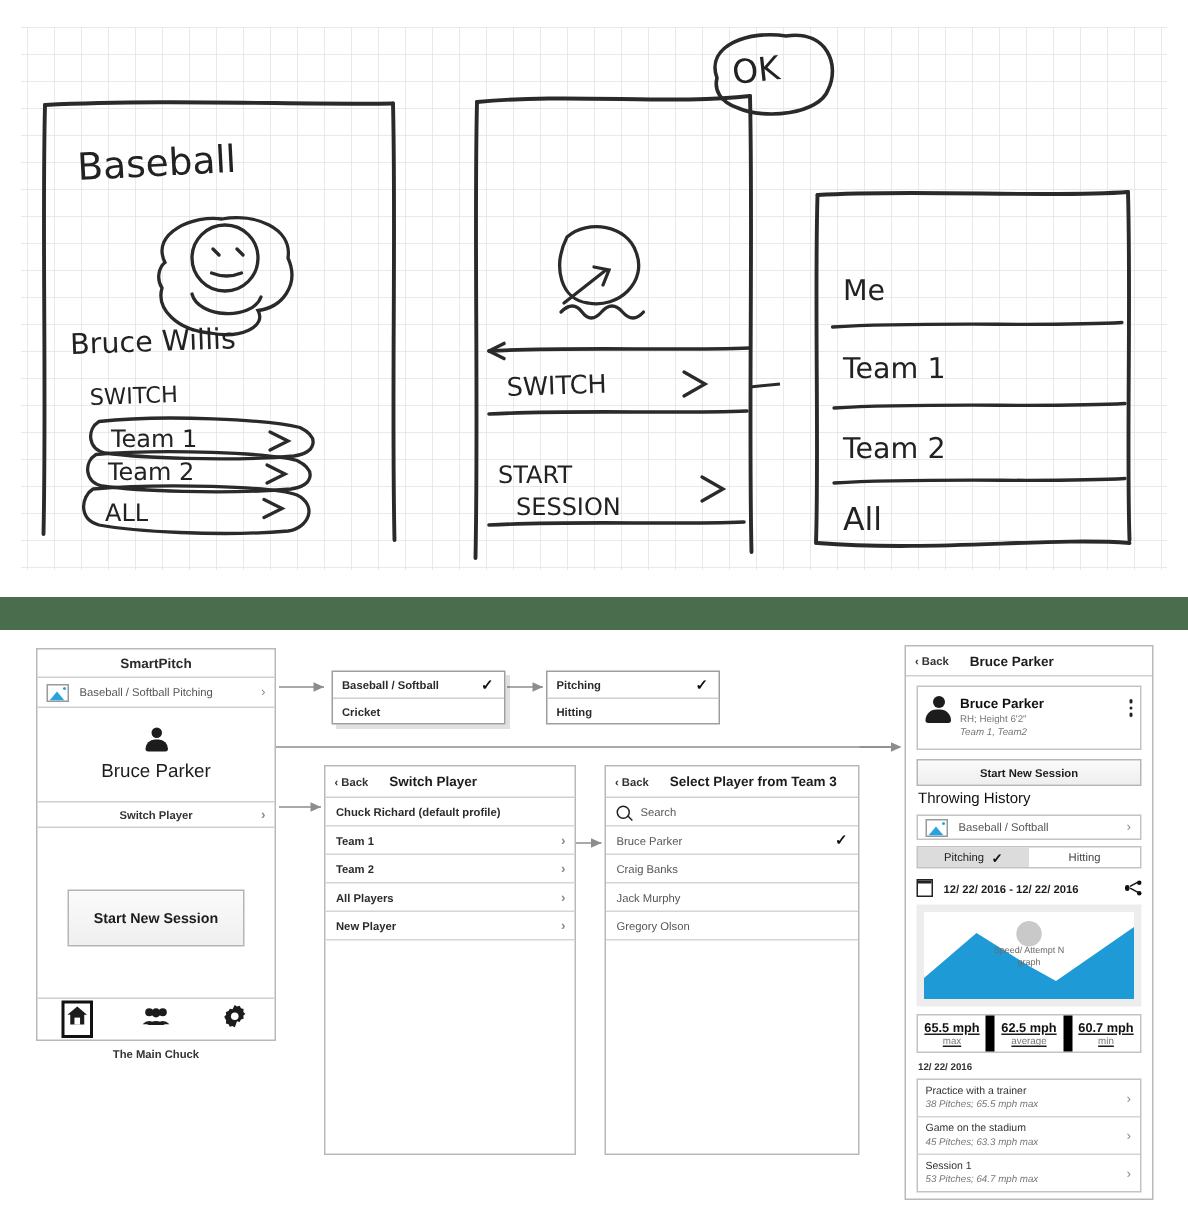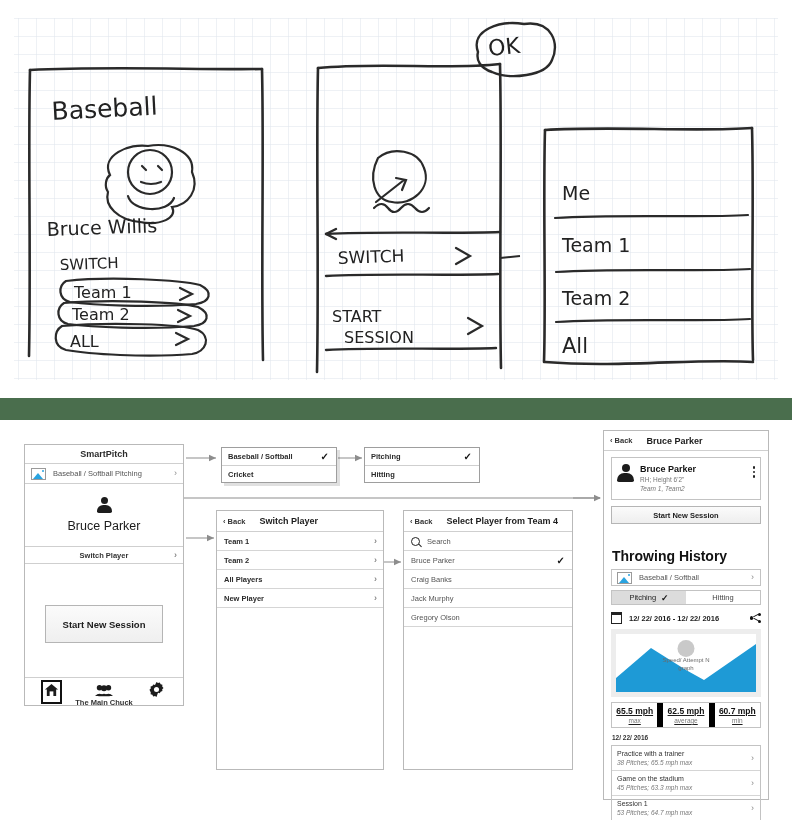--- a/index.html
+++ b/index.html
@@ -16,21 +16,21 @@
   #sketch-band svg{display:block;}
   .sk-label{font-family:"DejaVu Sans", sans-serif;fill:#222;}
   
   #green-divider{position:absolute;left:0;top:398px;width:792px;height:22px;}
   
   #wire-band{position:absolute;left:0;top:420px;width:792px;height:400px;background:#fff;}
   .panel{position:absolute;background:#fff;border:1px solid #b9b9b9;box-sizing:border-box;}
   .row{display:flex;align-items:center;box-sizing:border-box;}
   .chev{color:#8a8a8a;font-size:9px;margin-left:auto;padding-right:6px;line-height:1;}
   
-  #main-screen{left:24px;top:24px;width:160px;height:262px;}
+  #main-screen{left:24px;top:12px;width:160px;height:262px;}
   .ms-title{height:19px;justify-content:center;font-size:9px;font-weight:bold;color:#2b2b2b;border-bottom:1px solid #cfcfcf;}
   .ms-sport{height:20px;padding-left:6px;font-size:7.5px;color:#555;border-bottom:1px solid #cfcfcf;justify-content:space-between;}
   .sport-ico{width:13px;height:10px;background:#ffffff;border:1px solid #9a9a9a;position:relative;margin-right:7px;flex:none;overflow:hidden;}
   .sport-ico:before{content:"";position:absolute;left:1px;bottom:0;width:0;height:0;border-left:5px solid transparent;border-right:5px solid transparent;border-bottom:6px solid #29a3e0;}
   .sport-ico:after{content:"";position:absolute;right:1px;top:1px;width:2.5px;height:2.5px;border-radius:50%;background:#29a3e0;}
   .ms-avatarbox{height:62px;display:flex;flex-direction:column;align-items:center;justify-content:center;}
   .person{width:15px;height:16px;position:relative;}
   .person:before{content:"";position:absolute;left:4px;top:0;width:7px;height:7px;border-radius:50%;background:#1c1c1c;}
   .person:after{content:"";position:absolute;left:0;top:8px;width:15px;height:8px;border-radius:7px 7px 2px 2px;background:#1c1c1c;}
   .ms-name{font-size:12.5px;margin-top:6px;color:#1c1c1c;}
@@ -67,21 +67,21 @@
   .d-card{margin:6px 7px 0 7px;border:1px solid #c3c3c3;display:flex;padding:6px 5px;box-sizing:border-box;}
   .d-person{width:17px;height:18px;position:relative;flex:none;margin-right:6px;}
   .d-person:before{content:"";position:absolute;left:4.5px;top:0;width:8px;height:8px;border-radius:50%;background:#1c1c1c;}
   .d-person:after{content:"";position:absolute;left:0;top:9px;width:17px;height:9px;border-radius:8px 8px 2px 2px;background:#1c1c1c;}
   .d-nm{font-size:9px;font-weight:bold;color:#111;line-height:11px;}
   .d-sub{font-size:6.5px;color:#777;line-height:9px;}
   .d-sub.it{font-style:italic;}
   .kebab{margin-left:auto;display:flex;flex-direction:column;gap:2px;padding-top:2px;}
   .kebab i{width:2.5px;height:2.5px;background:#222;border-radius:50%;display:block;}
   .d-start{margin:6px 7px 0 7px;height:16px;border:1px solid #b5b5b5;background:linear-gradient(#fbfbfb,#eeeeee);display:flex;align-items:center;justify-content:center;font-size:7.5px;font-weight:bold;color:#1c1c1c;}
-  .d-h2{margin:24px 0 5px 8px;font-size:14px;font-weight:bold;color:#111;}
+  .d-h2{margin:3px 0 5px 8px;font-size:10px;font-weight:normal;color:#111;}
   .d-sport{margin:0 7px;height:17px;border:1px solid #c3c3c3;display:flex;align-items:center;padding-left:5px;font-size:7.5px;color:#555;box-sizing:border-box;}
   .seg{margin:4px 7px 0 7px;height:15px;border:1px solid #c3c3c3;display:flex;box-sizing:border-box;}
   .seg div{flex:1;display:flex;align-items:center;justify-content:center;font-size:7.5px;color:#444;}
   .seg .on{background:#dcdcdc;color:#1c1c1c;font-weight:normal;}
   .seg .on .tk{margin-left:5px;font-weight:bold;font-size:9px;color:#111;}
   .daterow{margin:7px 7px 0 7px;display:flex;align-items:center;font-size:7.5px;font-weight:bold;color:#1c1c1c;}
   .cal{width:9px;height:10px;border:1.3px solid #222;margin-right:7px;position:relative;flex:none;}
   .cal:before{content:"";position:absolute;left:0;top:0;width:100%;height:2px;background:#222;}
   .share{margin-left:auto;position:relative;width:11px;height:10px;}
   .share i{position:absolute;width:3.4px;height:3.4px;border-radius:50%;background:#111;}
@@ -286,41 +286,44 @@
       <span>Hitting</span>
     </div>
   </div>
 
   <div class="panel" id="switch-panel">
     <div class="p-head">
       <span class="p-back">‹ Back</span>
       <span class="p-title">Switch Player</span>
     </div>
     <div class="li li-strong">
+      <span>Chuck Richard (default profile)</span>
+    </div>
+    <div class="li li-strong">
       <span>Team 1</span>
       <span class="chev">›</span>
     </div>
     <div class="li li-strong">
       <span>Team 2</span>
       <span class="chev">›</span>
     </div>
     <div class="li li-strong">
       <span>All Players</span>
       <span class="chev">›</span>
     </div>
     <div class="li li-strong">
       <span>New Player</span>
       <span class="chev">›</span>
     </div>
   </div>
 
   <div class="panel" id="select-panel">
     <div class="p-head">
       <span class="p-back">‹ Back</span>
-      <span class="p-title">Select Player from Team 4</span>
+      <span class="p-title">Select Player from Team 3</span>
     </div>
     <div class="search-row">
       <span class="mag"></span>
       <span>Search</span>
     </div>
     <div class="li li-plain">
       <span>Bruce Parker</span>
       <span class="tick">✓</span>
     </div>
     <div class="li li-plain">

